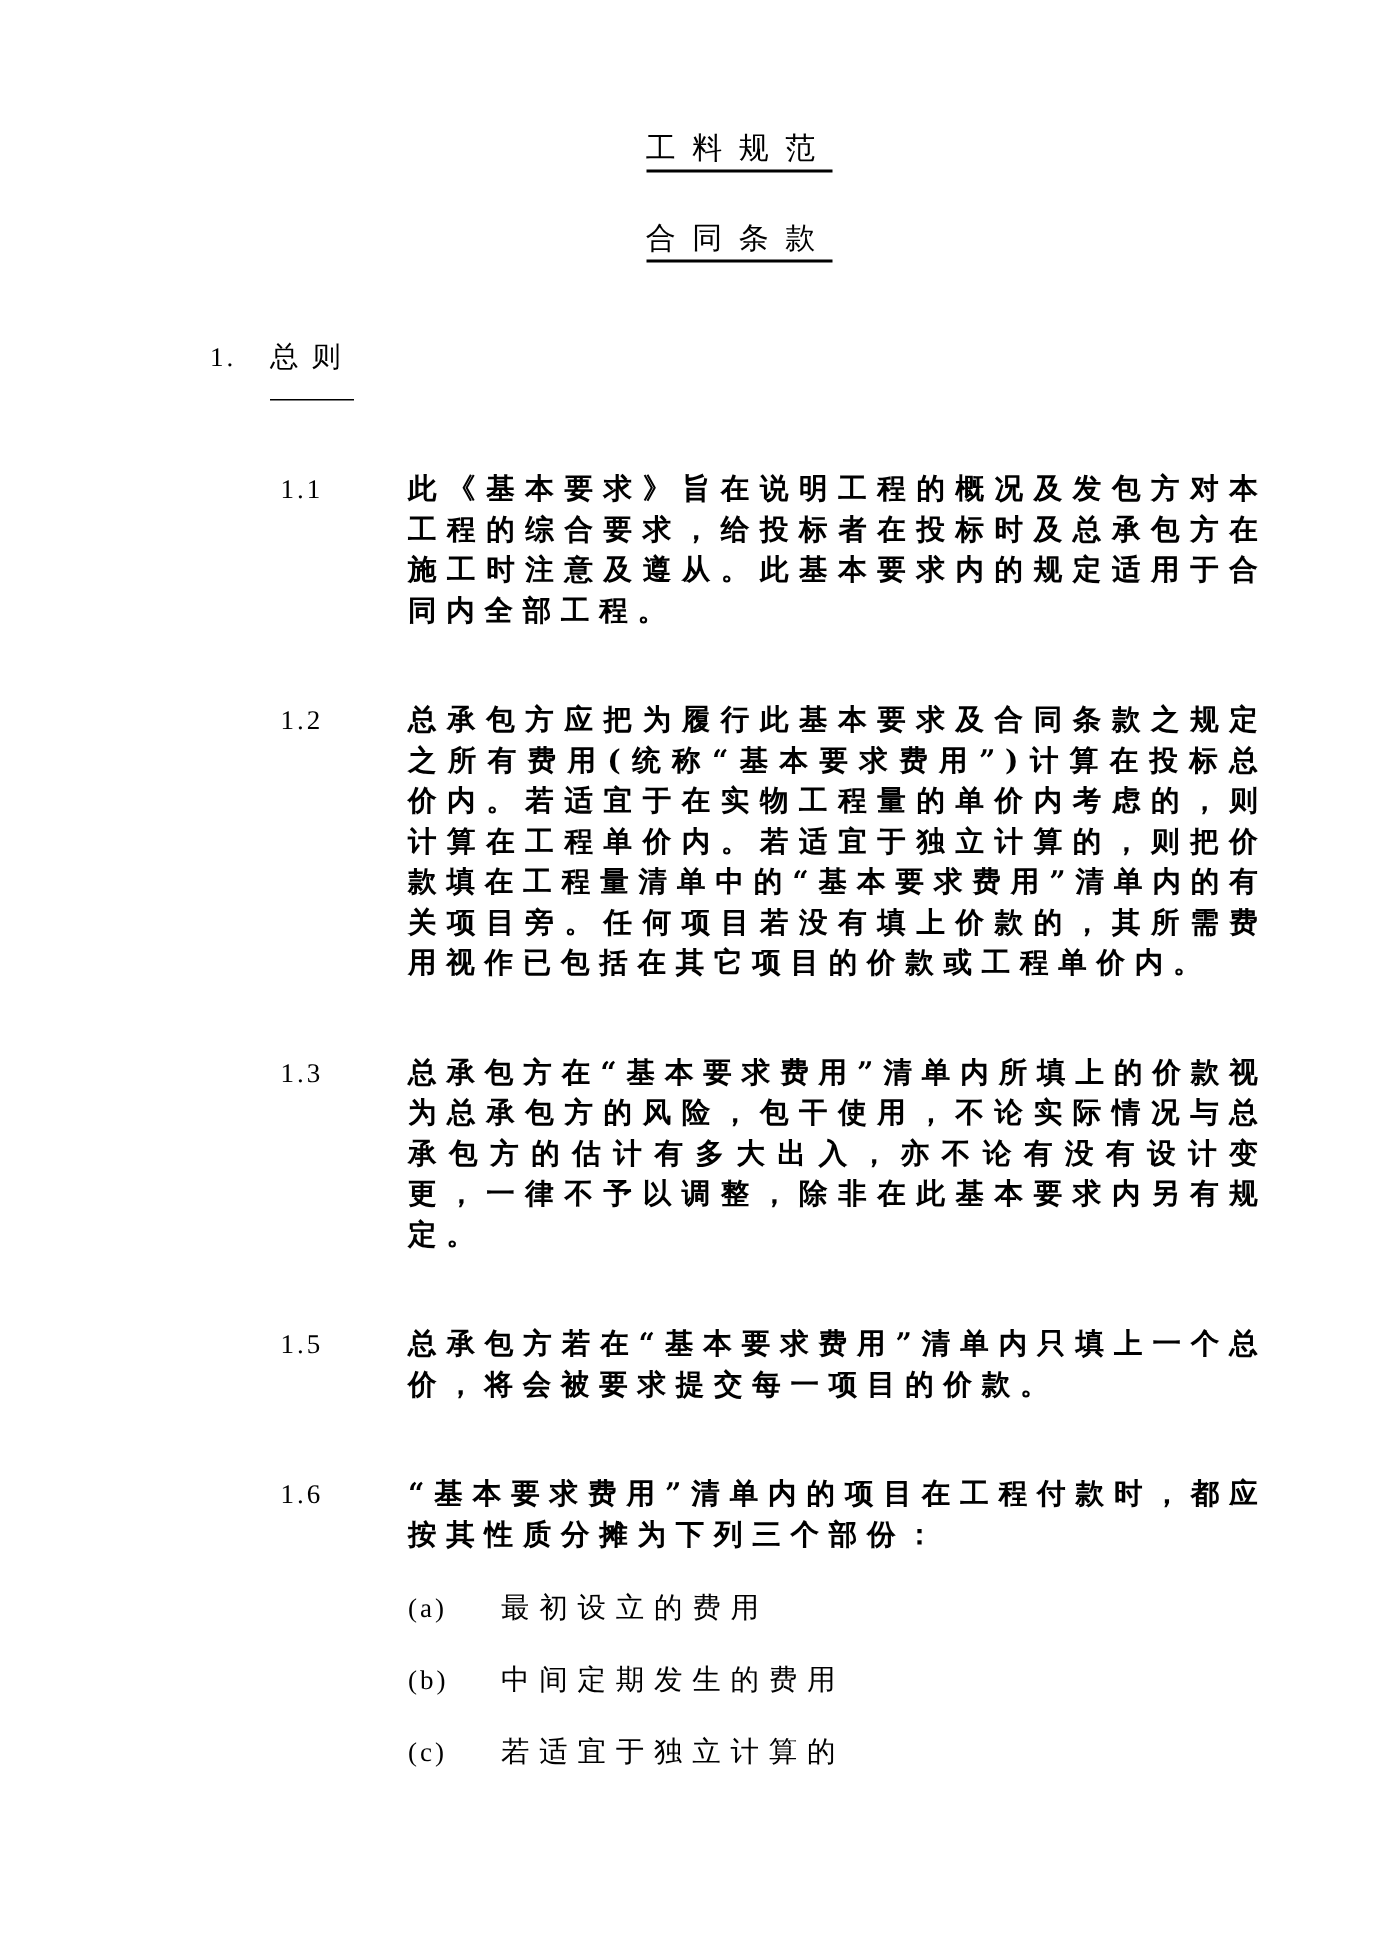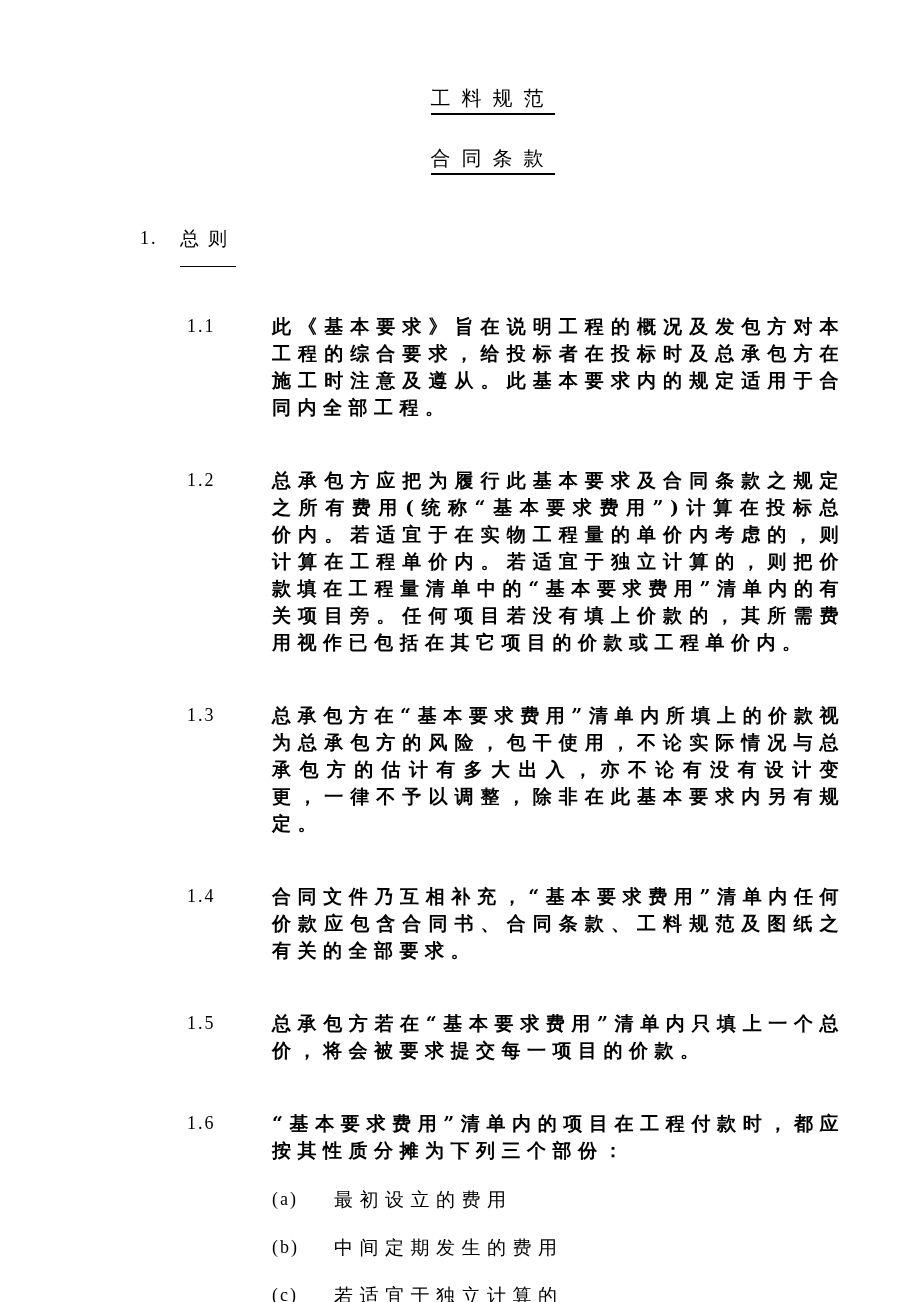--- a/index.html
+++ b/index.html
@@ -126,24 +126,20 @@
     <div class="clause">
       <span class="clause-num">1.2</span>
       <span class="clause-text">总承包方应把为履行此基本要求及合同条款之规定之所有费用(统称“基本要求费用”)计算在投标总价内。若适宜于在实物工程量的单价内考虑的，则计算在工程单价内。若适宜于独立计算的，则把价款填在工程量清单中的“基本要求费用”清单内的有关项目旁。任何项目若没有填上价款的，其所需费用视作已包括在其它项目的价款或工程单价内。</span>
     </div>
 
     <div class="clause">
       <span class="clause-num">1.3</span>
       <span class="clause-text">总承包方在“基本要求费用”清单内所填上的价款视为总承包方的风险，包干使用，不论实际情况与总承包方的估计有多大出入，亦不论有没有设计变更，一律不予以调整，除非在此基本要求内另有规定。</span>
     </div>
 
-    <div class="clause">
-      <span class="clause-num">1.4</span>
-      <span class="clause-text">合同文件乃互相补充，“基本要求费用”清单内任何价款应包含合同书、合同条款、工料规范及图纸之有关的全部要求。</span>
-    </div>
 
     <div class="clause">
       <span class="clause-num">1.5</span>
       <span class="clause-text">总承包方若在“基本要求费用”清单内只填上一个总价，将会被要求提交每一项目的价款。</span>
     </div>
 
     <div class="clause">
       <span class="clause-num">1.6</span>
       <span class="clause-text">“基本要求费用”清单内的项目在工程付款时，都应按其性质分摊为下列三个部份：</span>
     </div>

